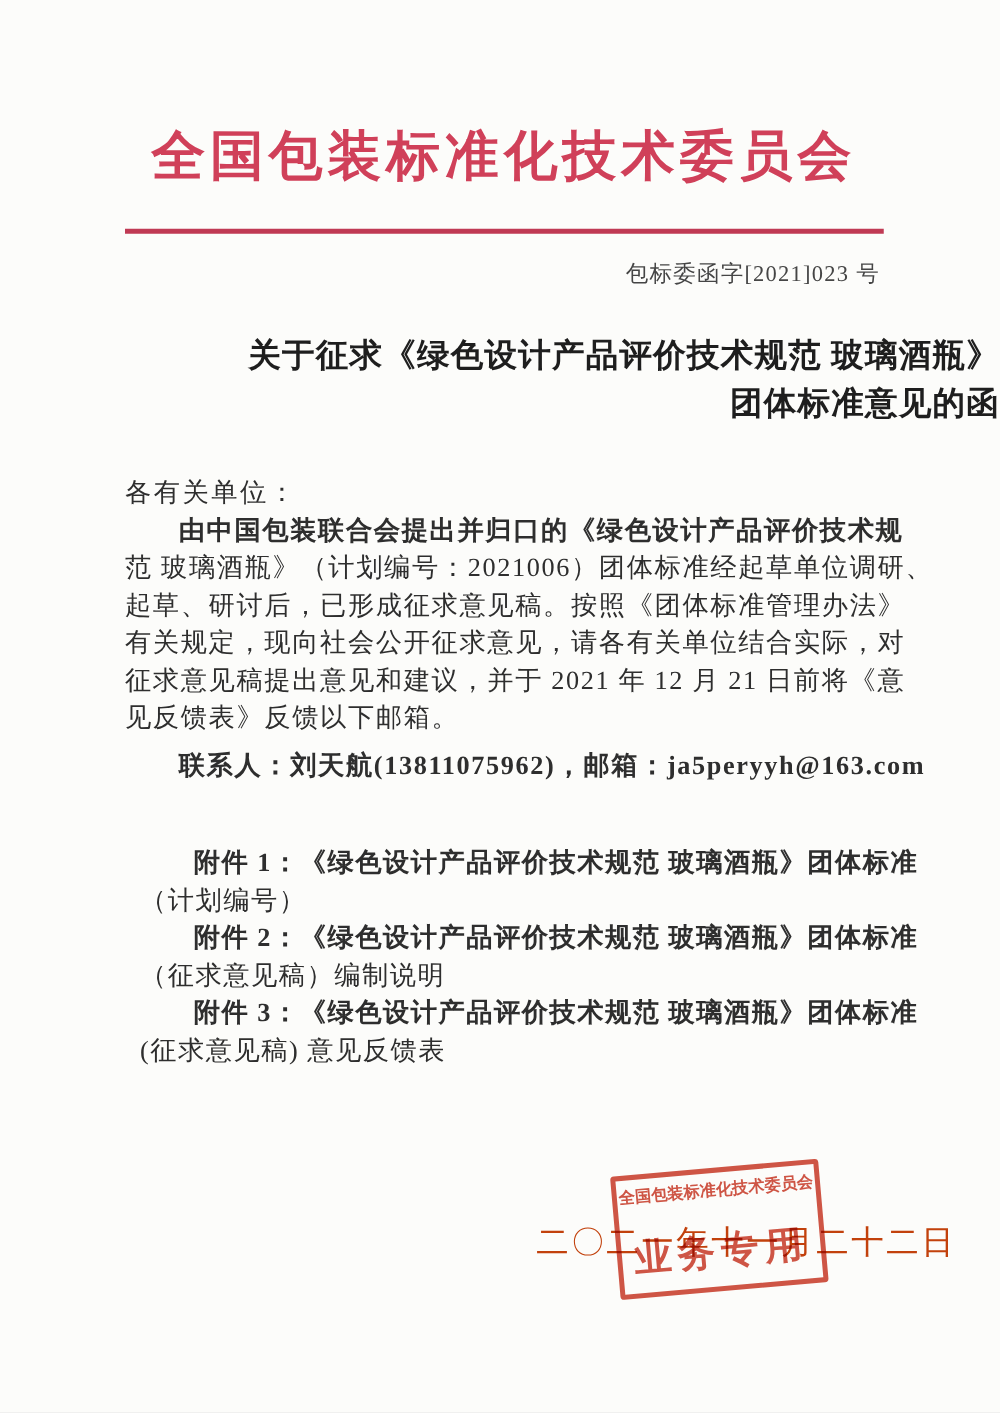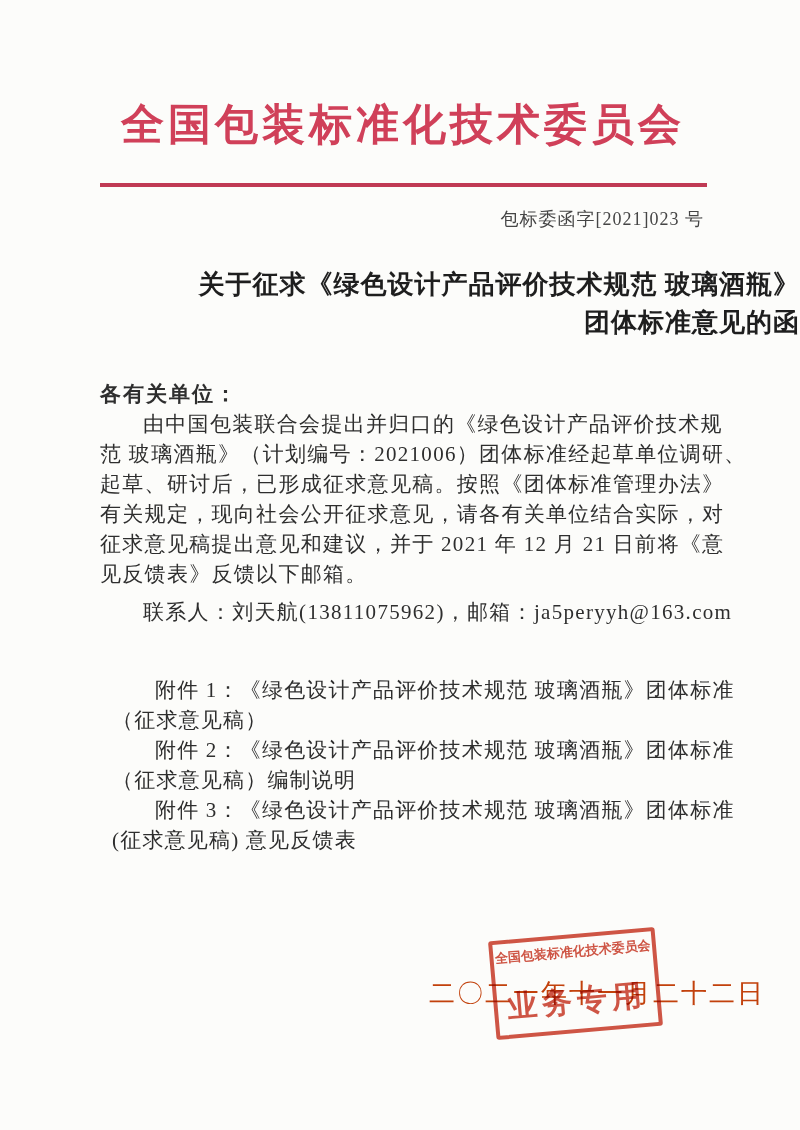--- a/index.html
+++ b/index.html
@@ -27,23 +27,23 @@
   }
   .doc-title {
     position:absolute; left:0; top:266px; width:800px;
     text-align:right; font-weight:bold; font-size:26px; line-height:38px;
     color:#1e1e1e; letter-spacing:1px;
   }
   .body-block {
     position:absolute; left:100px; top:379px; width:610px;
     font-size:21px; line-height:30px; letter-spacing:1.3px; color:#2e2e2e;
   }
-  .salutation { font-weight:bold; letter-spacing:2px; }
+  .salutation { font-weight:normal; letter-spacing:2px; }
   .pline { white-space:nowrap; }
-  .indent { text-indent:43px; }
+  .indent { text-indent:43px;font-weight:bold; }
   .contact { margin-top:8px; white-space:nowrap; }
   .attachments {
     position:absolute; left:112px; top:675px; width:610px;
     font-size:21px; line-height:30px; letter-spacing:1.2px; color:#2e2e2e;
   }
   .attachments .aline { white-space:nowrap; }
   .issue-date {
     position:absolute; left:429px; top:976px;
     font-size:26px; letter-spacing:2px; color:#c2410c; white-space:nowrap;
   }
@@ -88,21 +88,21 @@
     <div class="pline">范 玻璃酒瓶》（计划编号：2021006）团体标准经起草单位调研、</div>
     <div class="pline">起草、研讨后，已形成征求意见稿。按照《团体标准管理办法》</div>
     <div class="pline">有关规定，现向社会公开征求意见，请各有关单位结合实际，对</div>
     <div class="pline">征求意见稿提出意见和建议，并于 2021 年 12 月 21 日前将《意</div>
     <div class="pline">见反馈表》反馈以下邮箱。</div>
     <div class="contact indent">联系人：刘天航(13811075962)，邮箱：ja5peryyh@163.com</div>
   </div>
 
   <div class="attachments">
     <div class="aline indent">附件 1：《绿色设计产品评价技术规范 玻璃酒瓶》团体标准</div>
-    <div class="aline">（征求意见稿）</div>
+    <div class="aline">（计划编号）</div>
     <div class="aline indent">附件 2：《绿色设计产品评价技术规范 玻璃酒瓶》团体标准</div>
     <div class="aline">（征求意见稿）编制说明</div>
     <div class="aline indent">附件 3：《绿色设计产品评价技术规范 玻璃酒瓶》团体标准</div>
     <div class="aline">(征求意见稿) 意见反馈表</div>
   </div>
 
   <div class="issue-date">二〇二一年十一月二十二日</div>
 
   <div class="stamp">
     <div class="stamp-org">全国包装标准化技术委员会</div>

